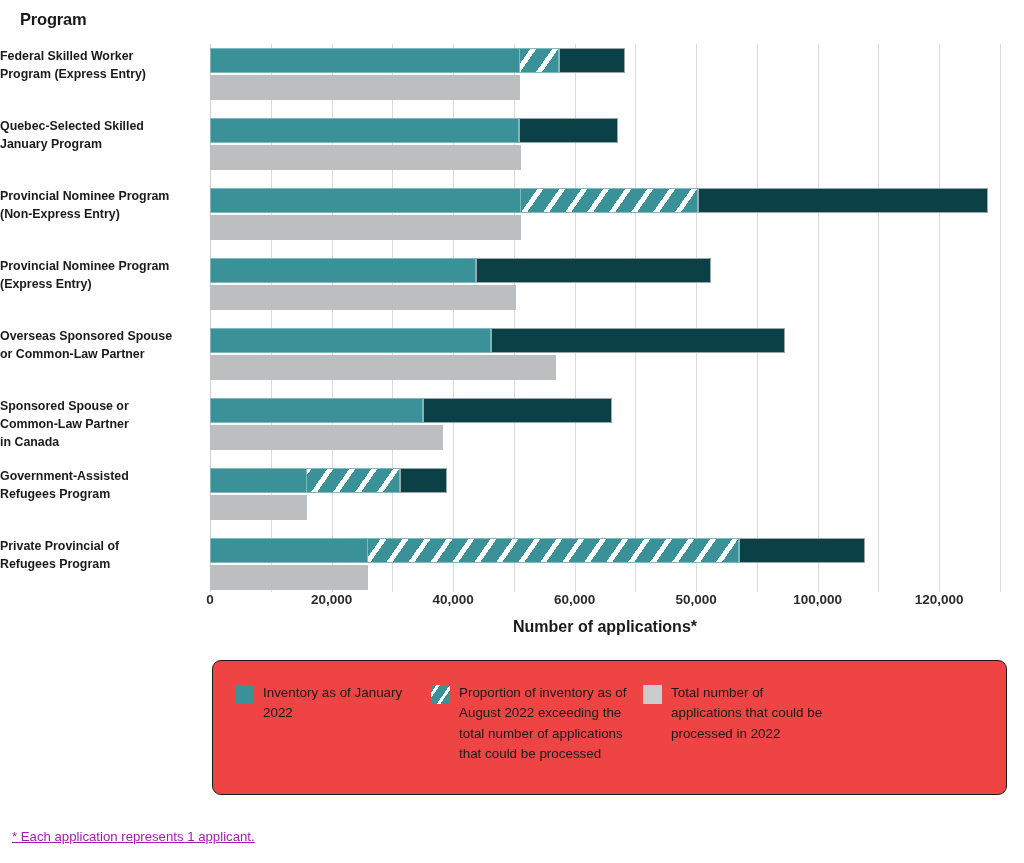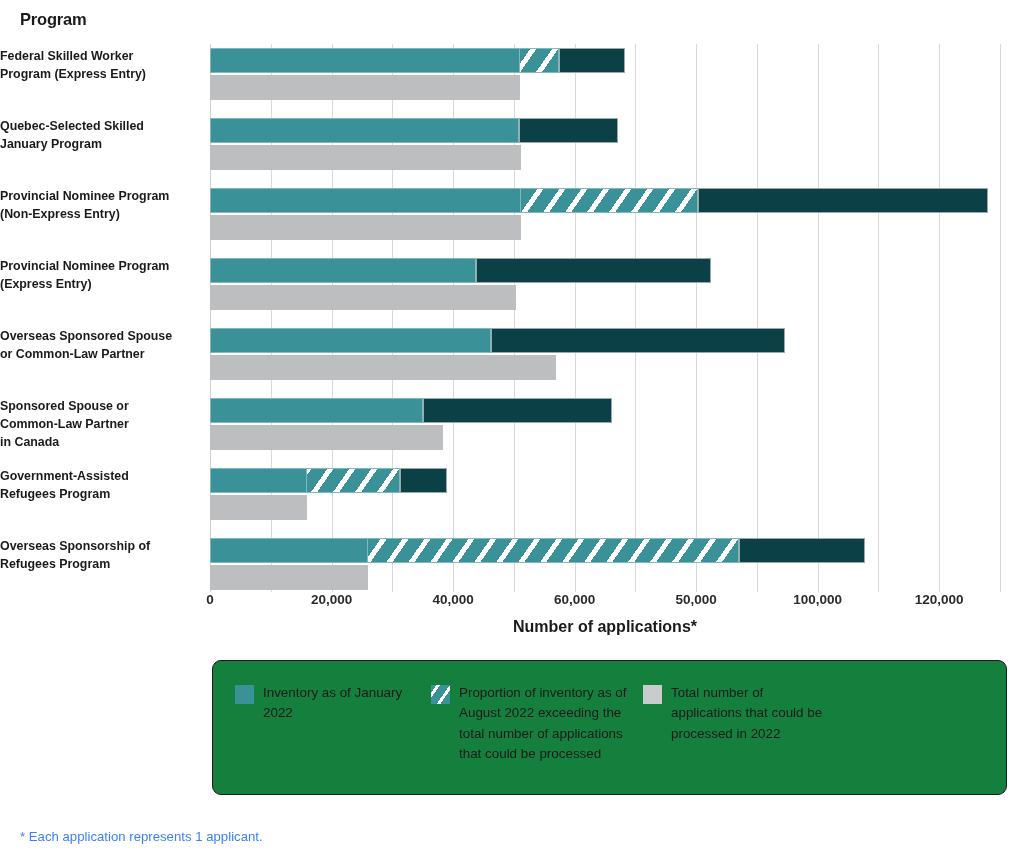--- a/index.html
+++ b/index.html
@@ -135,21 +135,21 @@
 
   
   .legend {
     position: absolute;
     left: 212px;
     top: 660px;
     width: 795px;
     height: 135px;
     border: 1.4px solid #1a1a1a;
     border-radius: 9px;
-    background: #15803d;
+    background: #ef4444;
   }
   .legend-inner {
     display: flex;
     padding: 22px 18px 0 22px;
     gap: 0px;
   }
   .legend-item {
     display: flex;
     align-items: flex-start;
     gap: 9px;
@@ -176,24 +176,25 @@
   .swatch.gray { background: #c9cbcd; }
   .legend-text {
     font-size: 13.4px;
     line-height: 1.52;
     color: #1a1a1a;
   }
 
   
   .footnote {
     position: absolute;
-    left: 20px;
+    left: 12px;
     top: 829px;
     font-size: 13.2px;
-    color: #3b82f6;
+    color: #a21caf;
+    text-decoration: underline;
   }
 </style>
 </head>
 <body>
 
 <div id="chart-root">
 
   <div class="program-title">Program</div>
 
   <div class="plot-area">
@@ -276,21 +277,21 @@
             <div>Government-Assisted</div>
             <div>Refugees Program</div>
           </div>
           <div class="bar inventory" style="left: 0px; width: 96.6231px;"></div>
           <div class="bar hatch" style="left: 96.6231px; width: 93.2808px;"></div>
           <div class="bar newapps" style="left: 189.904px; width: 47.0962px;"></div>
           <div class="bar processed" style="left: 0px; width: 96.6231px;"></div>
         </div>
         <div class="row" style="top: 494px;">
           <div class="row-label">
-            <div>Overseas Sponsorship of</div>
+            <div>Private Provincial of</div>
             <div>Refugees Program</div>
           </div>
           <div class="bar inventory" style="left: 0px; width: 158px;"></div>
           <div class="bar hatch" style="left: 158px; width: 370.692px;"></div>
           <div class="bar newapps" style="left: 528.692px; width: 126.4px;"></div>
           <div class="bar processed" style="left: 0px; width: 158px;"></div>
         </div>
       </div>
   </div>
 

